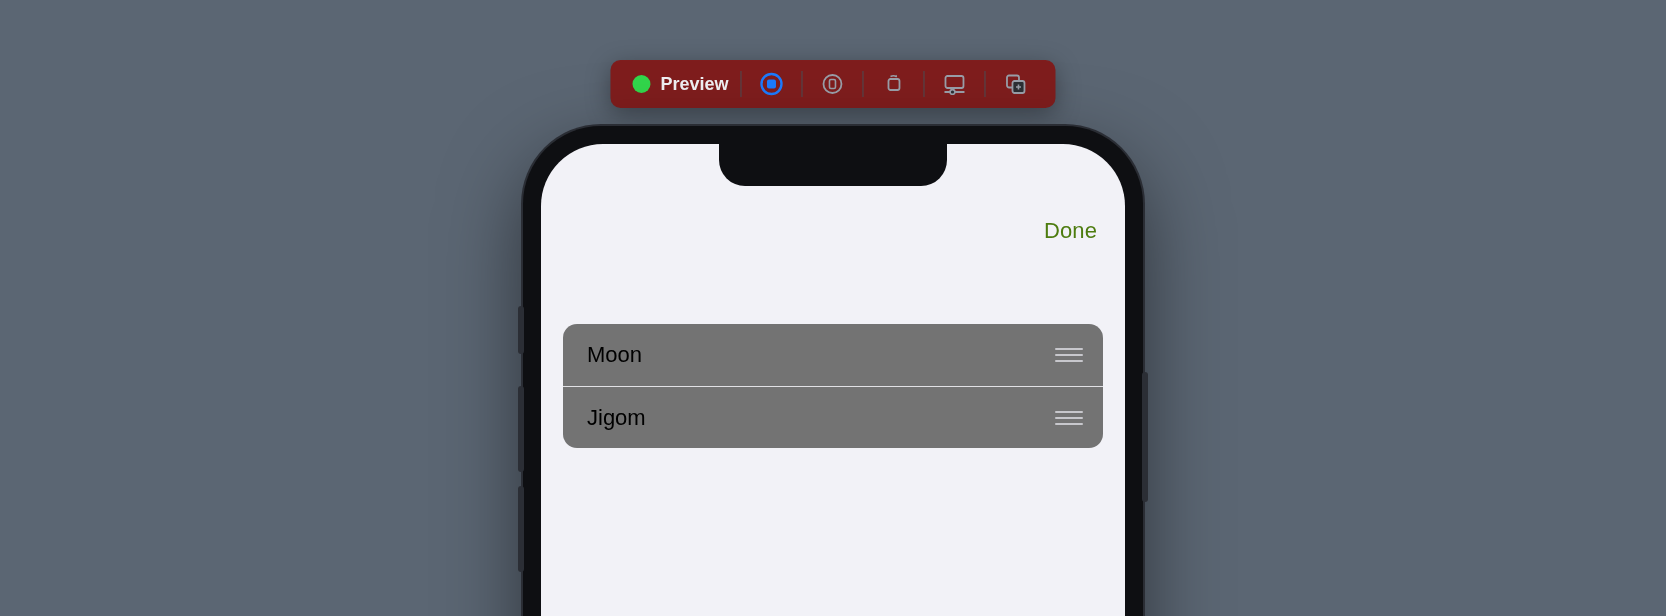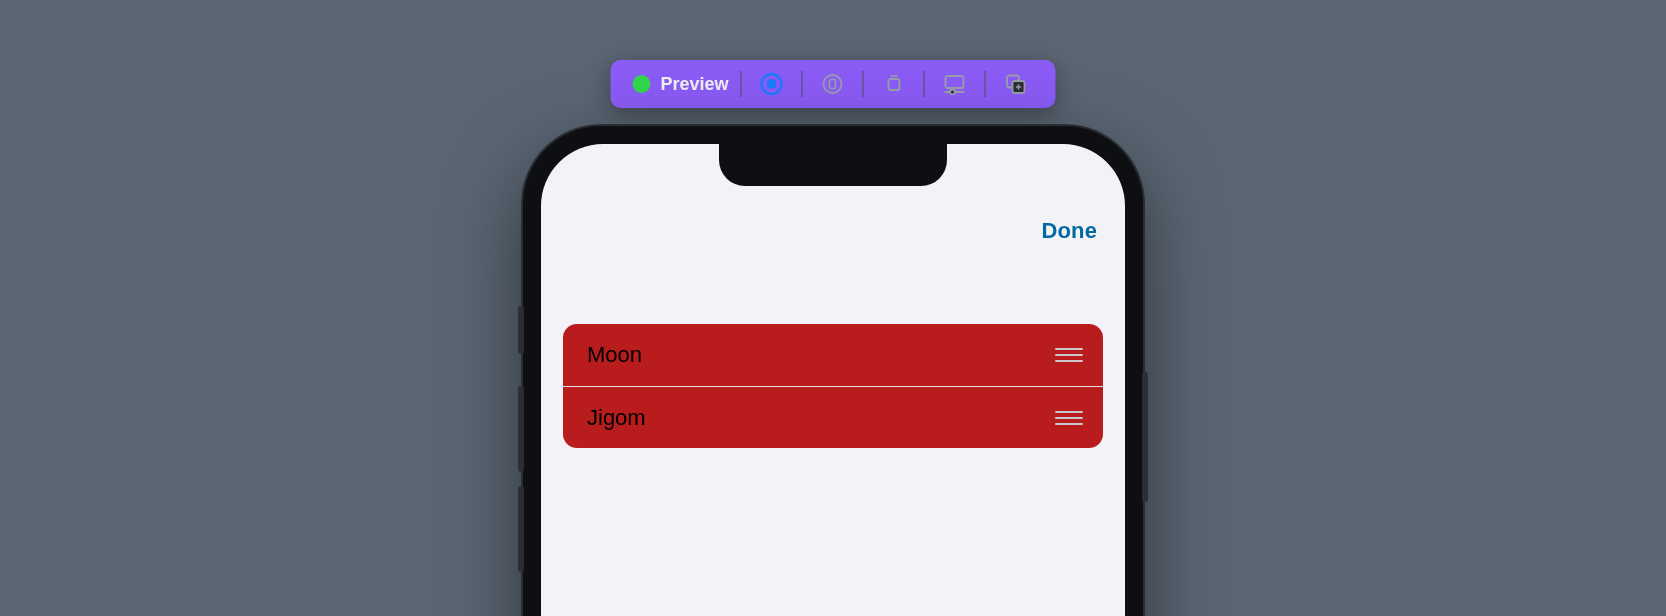--- a/index.html
+++ b/index.html
@@ -12,21 +12,21 @@
     overflow: hidden;
     position: relative;
   }
 
   
   .preview-toolbar {
     position: absolute;
     top: 60px;
     left: 50%;
     transform: translateX(-50%);
-    background: #8b5cf6;
+    background: #7f1d1d;
     border-radius: 10px;
     height: 48px;
     display: flex;
     align-items: center;
     padding: 12px 10px;
     gap: 0;
     box-shadow: 0 6px 24px rgba(0,0,0,0.35);
     color: #d8dbe0;
   }
   .tb-section {
@@ -113,33 +113,33 @@
 
   .navbar {
     position: relative;
     height: 108px;
     display: flex;
     align-items: flex-end;
     justify-content: flex-end;
     padding: 0 28px 8px 28px;
   }
   .done-btn {
-    color: #0369a1;
+    color: #4d7c0f;
     font-size: 22px;
-    font-weight: 700;
+    font-weight: 400;
     cursor: pointer;
     letter-spacing: 0.1px;
     margin-left: 32px;
   }
 
   .list-area {
     padding: 72px 22px 0 22px;
   }
   .list-card {
-    background: #b91c1c;
+    background: #737373;
     border-radius: 14px;
     overflow: hidden;
   }
   .list-row {
     display: flex;
     align-items: center;
     justify-content: space-between;
     height: 62px;
     padding: 0 20px 0 24px;
   }

